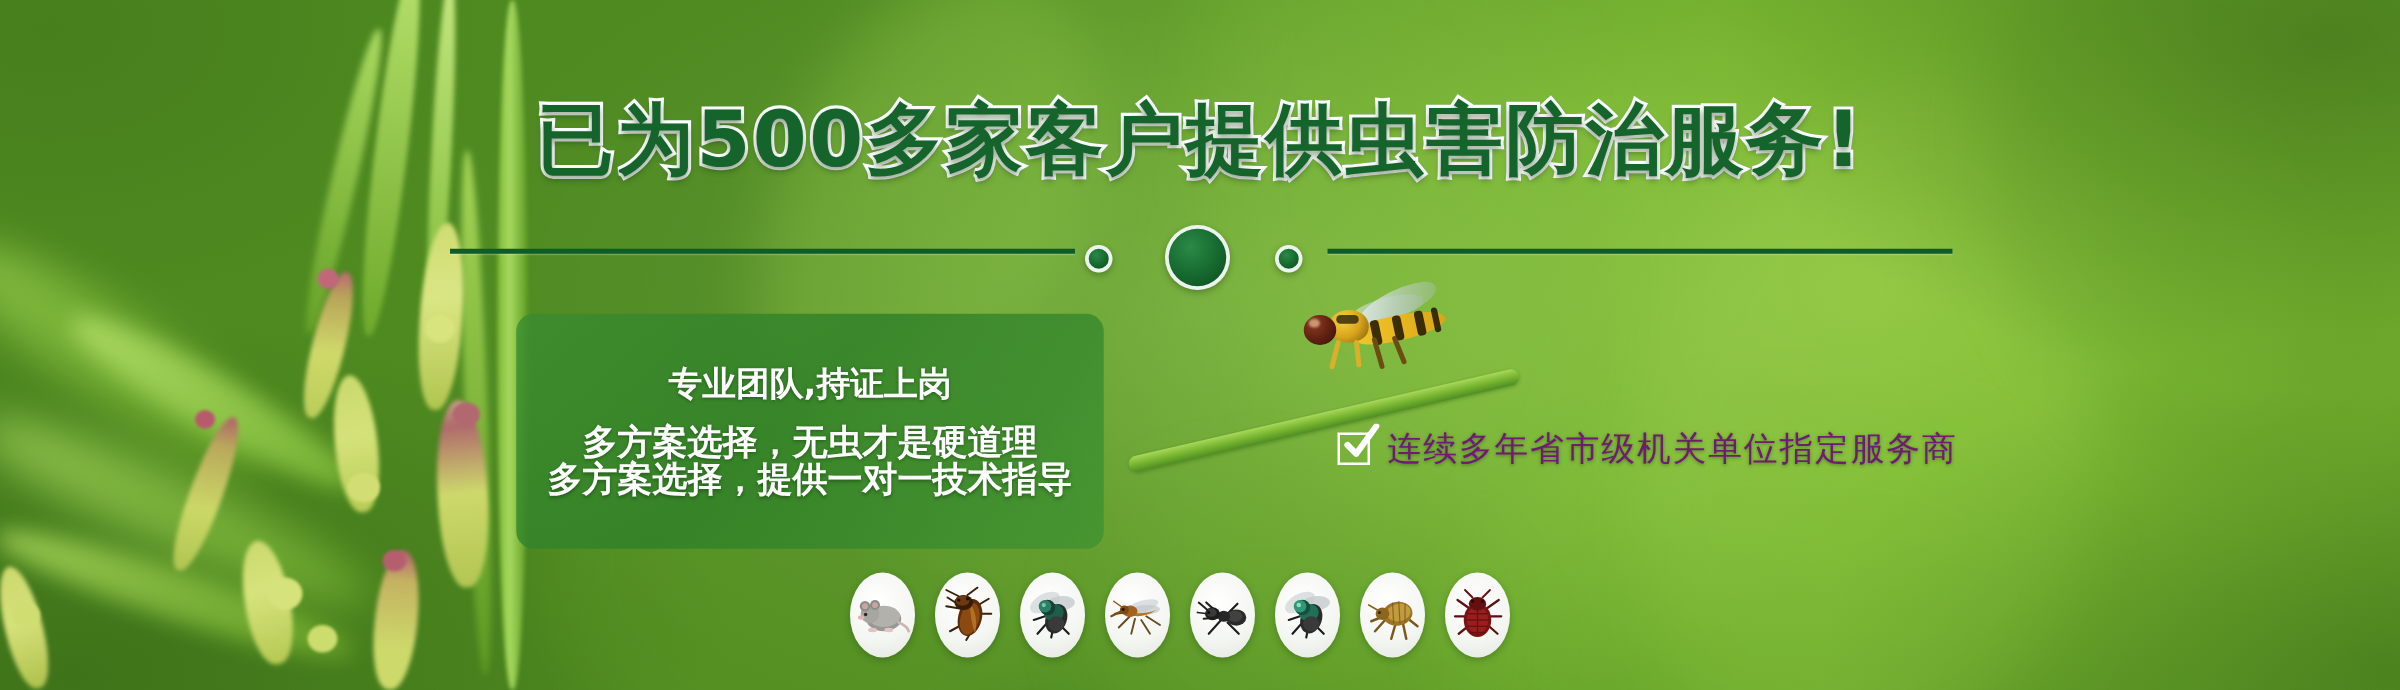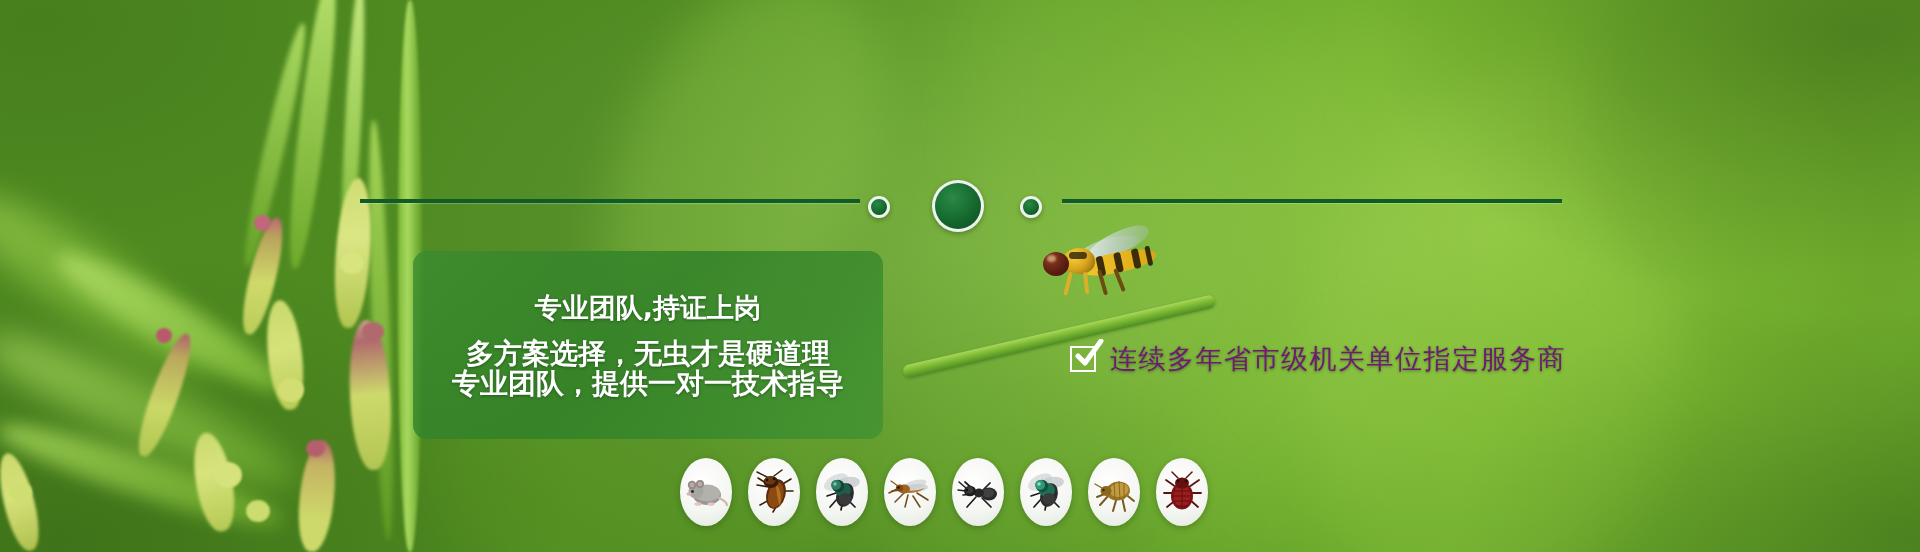--- a/index.html
+++ b/index.html
@@ -314,34 +314,37 @@
     <div class="bud" style="left:156px; top:328px; width:16px; height:15px; background:#b8596c;"></div>
     <div class="bud" style="left:362px; top:322px; width:22px; height:19px; background:#b2686f;"></div>
     <div class="bud" style="left:306px; top:440px; width:19px; height:17px; background:#b55f6e;"></div>
     <div class="bud" style="left:278px; top:378px; width:26px; height:24px; background:#d2de74;"></div>
     <div class="bud" style="left:214px; top:462px; width:28px; height:26px; background:#d6e27b;"></div>
     <div class="bud" style="left:340px; top:252px; width:24px; height:22px; background:#d8e47e;"></div>
     <div class="bud" style="left:246px; top:500px; width:24px; height:22px; background:#cddc6f;"></div>
     <div class="bud" style="left:10px;  top:482px; width:22px; height:20px; background:#cfdd71;"></div>
   </div>
 
+  <h1 class="headline nosel">
+    <span class="headline-inner">已为500多家客户提供虫害防治服务!</span>
+  </h1>
 
   <div class="divider left"></div>
   <div class="divider right"></div>
 
   <div class="dots">
     <span class="dot d1"></span>
     <span class="dot d2"></span>
     <span class="dot d3"></span>
   </div>
 
   <div class="feature-box">
     <div class="feature-line l1">专业团队,持证上岗</div>
     <div class="feature-line l2">多方案选择，无虫才是硬道理</div>
-    <div class="feature-line l3">专业团队，提供一对一技术指导</div>
+    <div class="feature-line l3">多方案选择，提供一对一技术指导</div>
   </div>
 
   <div class="fly-scene">
     <div class="fly-stem"></div>
     <div class="fly">
       <div class="fly-wing w1"></div>
       <div class="fly-wing w2"></div>
       <div class="fly-abdomen">
         <span class="fly-band" style="left:14px;"></span>
         <span class="fly-band" style="left:32px;"></span>

